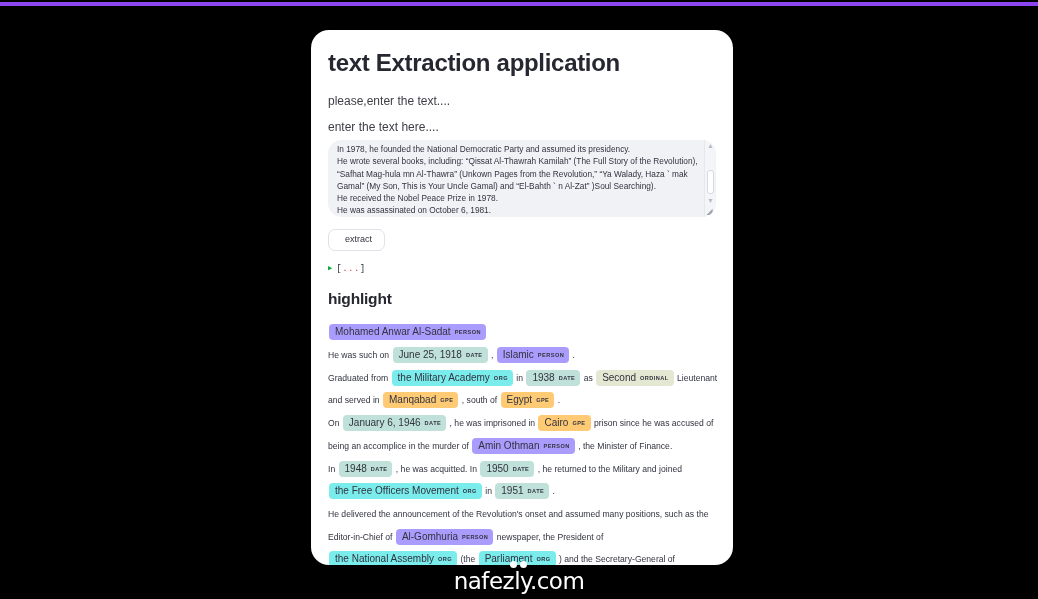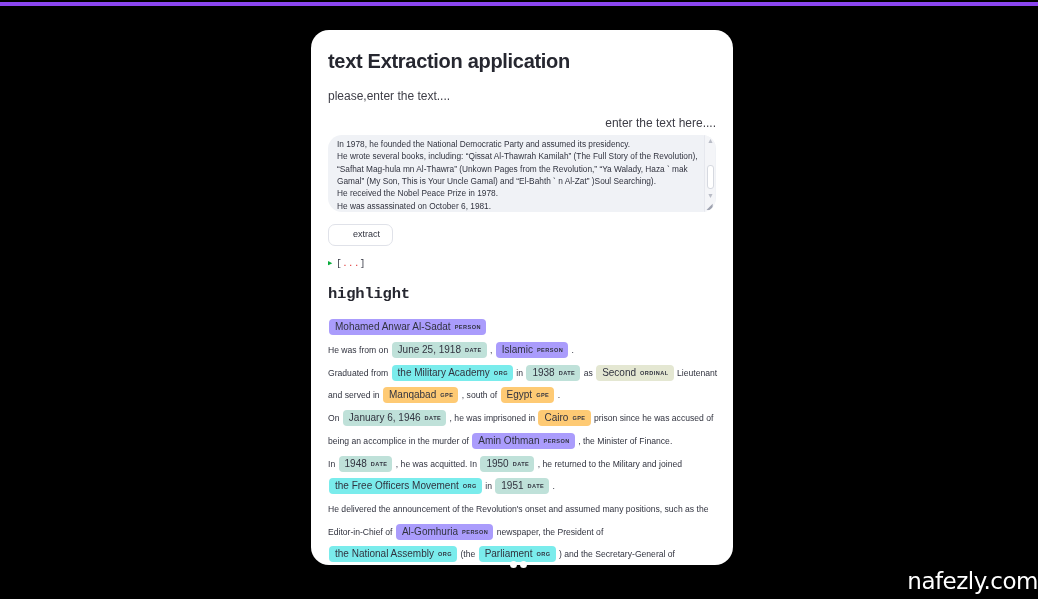--- a/index.html
+++ b/index.html
@@ -40,37 +40,36 @@
     position: absolute;
     left: 0; top: 0;
     width: 422px;
     height: 535px;
     padding: 14px 17px 0 17px;
     box-sizing: border-box;
   }
 
   
   #page-title {
-    font-size: 20px;
+    font-size: 24px;
     font-weight: bold;
     color: #262730;
     letter-spacing: -0.3px;
     margin: 5px 0 0 0;
     line-height: 1.2;
   }
 
   .field-label {
     font-size: 12px;
     color: #3d3d46;
     margin-top: 16px;
     line-height: 1.3;
   }
   .field-label.second {
     margin-top: 11px;
-    text-align: right;
   }
 
   
   #text-input-wrap {
     position: relative;
     margin-top: 4px;
     width: 388px;
     height: 77px;
     background: #f0f2f6;
     border-radius: 14px;
@@ -136,21 +135,21 @@
     color: #9fa3b0;
     font-size: 8px;
     line-height: 11px;
     text-align: center;
   }
 
   
   #extract-button {
     margin-top: 12px;
     display: inline-block;
-    padding: 4px 12px 5px 24px;
+    padding: 4px 12px 5px 16px;
     border: 1px solid #e0e2e9;
     border-radius: 7px;
     background: #ffffff;
     font-family: "Liberation Sans", sans-serif;
     font-size: 9px;
     color: #31333f;
     cursor: pointer;
     line-height: 1.2;
     text-align: right;
   }
@@ -176,21 +175,20 @@
   #json-value .brk { color: #31333f; }
   #json-value .dots { color: #e03131; }
 
   
   #highlight-heading {
     font-size: 15.5px;
     font-weight: bold;
     color: #262730;
     margin-top: 16px;
     letter-spacing: -0.2px;
-    font-family: Liberation Mono, monospace;
   }
 
   #ner-output {
     margin-top: 9px;
     font-size: 8.6px;
     line-height: 22.5px;
     color: #31333f;
     width: 392px;
   }
   #ner-output p {
@@ -225,21 +223,21 @@
   .ent.GPE     { background: #feca74; }
   .ent.DATE    { background: #bfe1d9; }
   .ent.ORDINAL { background: #e4e7d2; }
 
   
   #watermark {
     position: absolute;
     left: 0;
     bottom: 6px;
     width: 1038px;
-    text-align: right;
+    text-align: center;
     pointer-events: none;
   }
   #watermark-dots {
     display: block;
     margin: 0 auto 1px auto;
     width: 26px;
     height: 8px;
     position: relative;
   }
   #watermark-dots i {
@@ -295,21 +293,21 @@
 
     <div id="json-result">
       <span id="json-toggle-icon">▶</span>
       <span id="json-value"><span class="brk">[</span><span class="dots">...</span><span class="brk">]</span></span>
     </div>
 
     <h2 id="highlight-heading">highlight</h2>
 
     <div id="ner-output">
         <p><span class="ent PERSON"><span class="etext">Mohamed Anwar Al-Sadat</span><span class="elabel">PERSON</span></span></p>
-        <p><span>He was from on </span><span class="ent DATE"><span class="etext">June 25, 1918</span><span class="elabel">DATE</span></span><span> , </span><span class="ent PERSON"><span class="etext">Islamic</span><span class="elabel">PERSON</span></span><span> .</span></p>
+        <p><span>He was such on </span><span class="ent DATE"><span class="etext">June 25, 1918</span><span class="elabel">DATE</span></span><span> , </span><span class="ent PERSON"><span class="etext">Islamic</span><span class="elabel">PERSON</span></span><span> .</span></p>
         <p><span>Graduated from </span><span class="ent ORG"><span class="etext">the Military Academy</span><span class="elabel">ORG</span></span><span> in </span><span class="ent DATE"><span class="etext">1938</span><span class="elabel">DATE</span></span><span> as </span><span class="ent ORDINAL"><span class="etext">Second</span><span class="elabel">ORDINAL</span></span><span> Lieutenant and served in </span><span class="ent GPE"><span class="etext">Manqabad</span><span class="elabel">GPE</span></span><span> , south of </span><span class="ent GPE"><span class="etext">Egypt</span><span class="elabel">GPE</span></span><span> .</span></p>
         <p><span>On </span><span class="ent DATE"><span class="etext">January 6, 1946</span><span class="elabel">DATE</span></span><span> , he was imprisoned in </span><span class="ent GPE"><span class="etext">Cairo</span><span class="elabel">GPE</span></span><span> prison since he was accused of being an accomplice in the murder of </span><span class="ent PERSON"><span class="etext">Amin Othman</span><span class="elabel">PERSON</span></span><span> , the Minister of Finance.</span></p>
         <p><span>In </span><span class="ent DATE"><span class="etext">1948</span><span class="elabel">DATE</span></span><span> , he was acquitted. In </span><span class="ent DATE"><span class="etext">1950</span><span class="elabel">DATE</span></span><span> , he returned to the Military and joined </span><span class="ent ORG"><span class="etext">the Free Officers Movement</span><span class="elabel">ORG</span></span><span> in </span><span class="ent DATE"><span class="etext">1951</span><span class="elabel">DATE</span></span><span> .</span></p>
         <p><span>He delivered the announcement of the Revolution's onset and assumed many positions, such as the Editor-in-Chief of </span><span class="ent PERSON"><span class="etext">Al-Gomhuria</span><span class="elabel">PERSON</span></span><span> newspaper, the President of </span><span class="ent ORG"><span class="etext">the National Assembly</span><span class="elabel">ORG</span></span><span> (the </span><span class="ent ORG"><span class="etext">Parliament</span><span class="elabel">ORG</span></span><span> ) and the Secretary-General of International Islamic Conference.</span></p>
         <p></p>
       </div>
 
   </div>
 </div>
 

